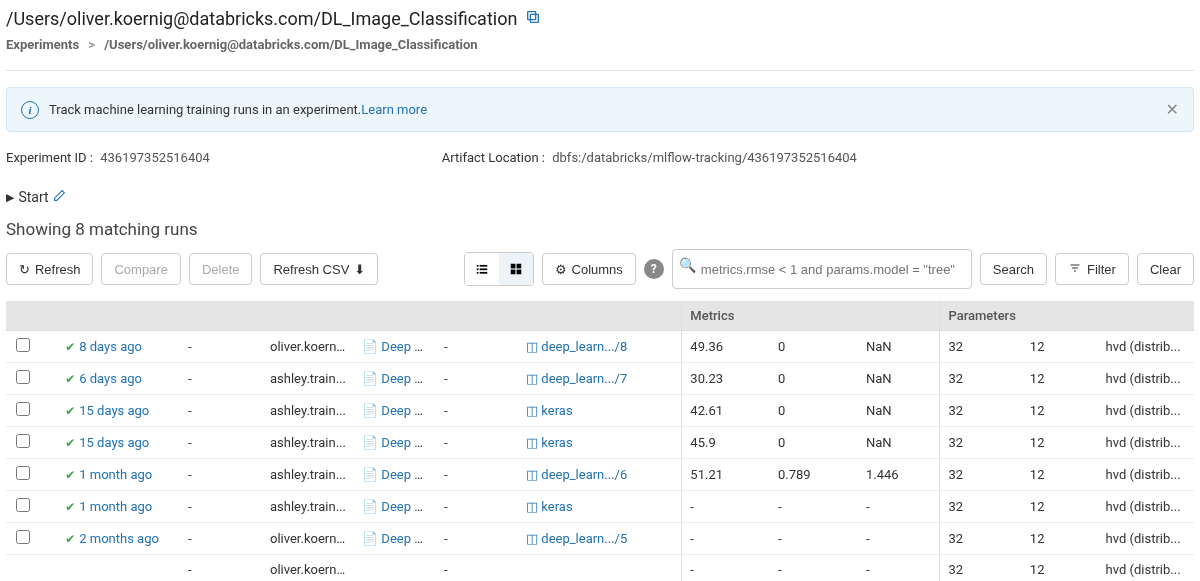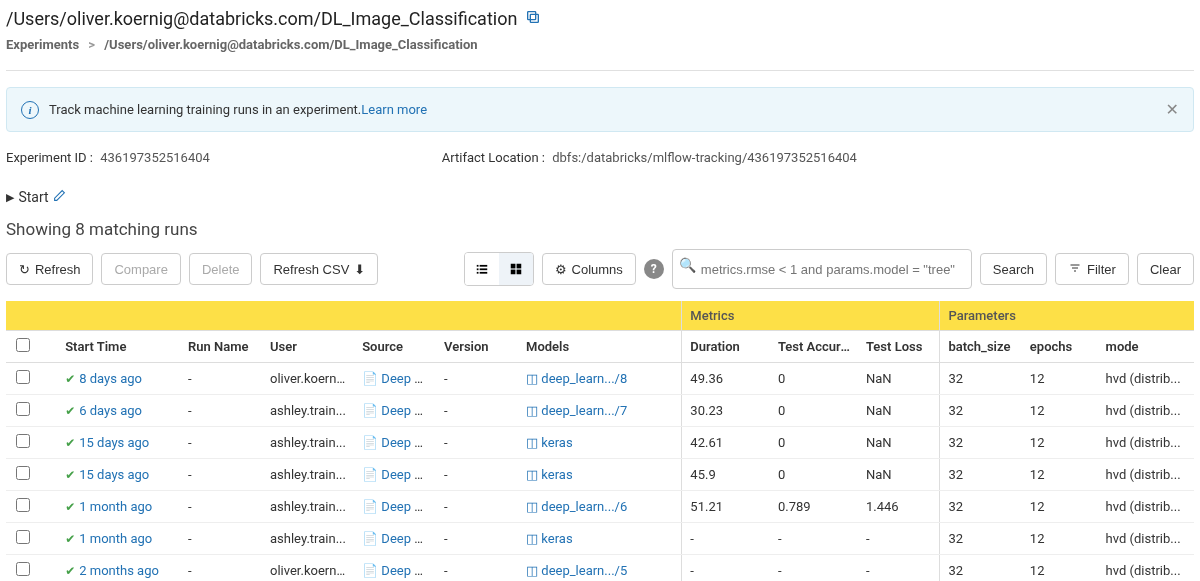--- a/index.html
+++ b/index.html
@@ -29,21 +29,21 @@
   .toolbar-spacer { flex: 1; }
   .view-toggle { display: flex; border: 1px solid #ccc; border-radius: 4px; overflow: hidden; }
   .view-toggle .vt { padding: 6px 10px; font-size: 14px; cursor: pointer; border:none; background:#fff; height:32px; display:flex; align-items:center;}
   .view-toggle .vt.active { background: #eef3f8; }
   .help-icon { width: 20px; height: 20px; border-radius: 50%; background: #888; color: #fff; display: flex; align-items: center; justify-content: center; font-size: 12px; font-weight: bold; }
   .search-wrap { position: relative; flex: 0 0 300px; }
   .search-wrap input { width: 100%; border: 1px solid #ccc; border-radius: 4px; padding: 6px 8px 6px 28px; font-size: 13px; height: 40px; }
   .search-wrap .sicn { position: absolute; left: 8px; top: 8px; color: #666; font-size:14px;}
   table { border-collapse: collapse; width: 100%; table-layout: fixed; font-size: 13px; }
   th, td { padding: 7px 8px; text-align: left; white-space: nowrap; overflow: hidden; text-overflow: ellipsis; border-bottom: 1px solid #eee; }
-  thead tr.group-row th { font-weight: 500; color: #555; border-bottom: 1px solid #ddd; background:#fde047;}
+  thead tr.group-row th { font-weight: 500; color: #555; border-bottom: 1px solid #ddd; background:#e5e5e5;}
   thead tr.head-row th { font-weight: 600; color: #333; border-bottom: 1px solid #ddd; }
   .cb { width: 34px; text-align: center; }
   input[type=checkbox] { width: 14px; height: 14px; }
   .ok-icon { color: #45a049; font-size: 12px; margin-right: 4px; }
   .link { color: #2272b4; text-decoration: none; }
   .nb-icon { color: #888; margin-right: 3px; font-size:13px;}
   .mdl-icon { color: #2272b4; margin-right: 3px; font-size:13px;}
   .sep-col { border-left: 1px solid #ddd; }
   col.c-cb { width: 34px; }
   col.c-ex { width: 16px; }
@@ -191,36 +191,20 @@
           <th></th>
           <th></th>
           <th></th>
           <th></th>
           <th></th>
           <th></th>
           <th></th>
         <th class="sep-col" colspan="3">Metrics</th>
         <th class="sep-col" colspan="3">Parameters</th>
       </tr>
-      <tr class="head-row">
-        <th class="cb"><input type="checkbox" style=""></th>
-        <th></th>
-        <th>Start Time</th>
-        <th>Run Name</th>
-        <th>User</th>
-        <th>Source</th>
-        <th>Version</th>
-        <th>Models</th>
-        <th class="sep-col">Duration</th>
-        <th>Test Accuracy</th>
-        <th>Test Loss</th>
-        <th class="sep-col">batch_size</th>
-        <th>epochs</th>
-        <th>mode</th>
-      </tr>
     </thead>
     <tbody id="runs-body">
         <tr>
           <td class="cb"><input type="checkbox" style=""></td>
           <td></td>
           <td><span class="ok-icon">✔</span><a href="#" class="link">8 days ago</a></td>
           <td>-</td>
           <td>oliver.koern...</td>
           <td><span class="nb-icon">📄</span><a href="#" class="link">Deep Lear</a></td>
           <td>-</td>

